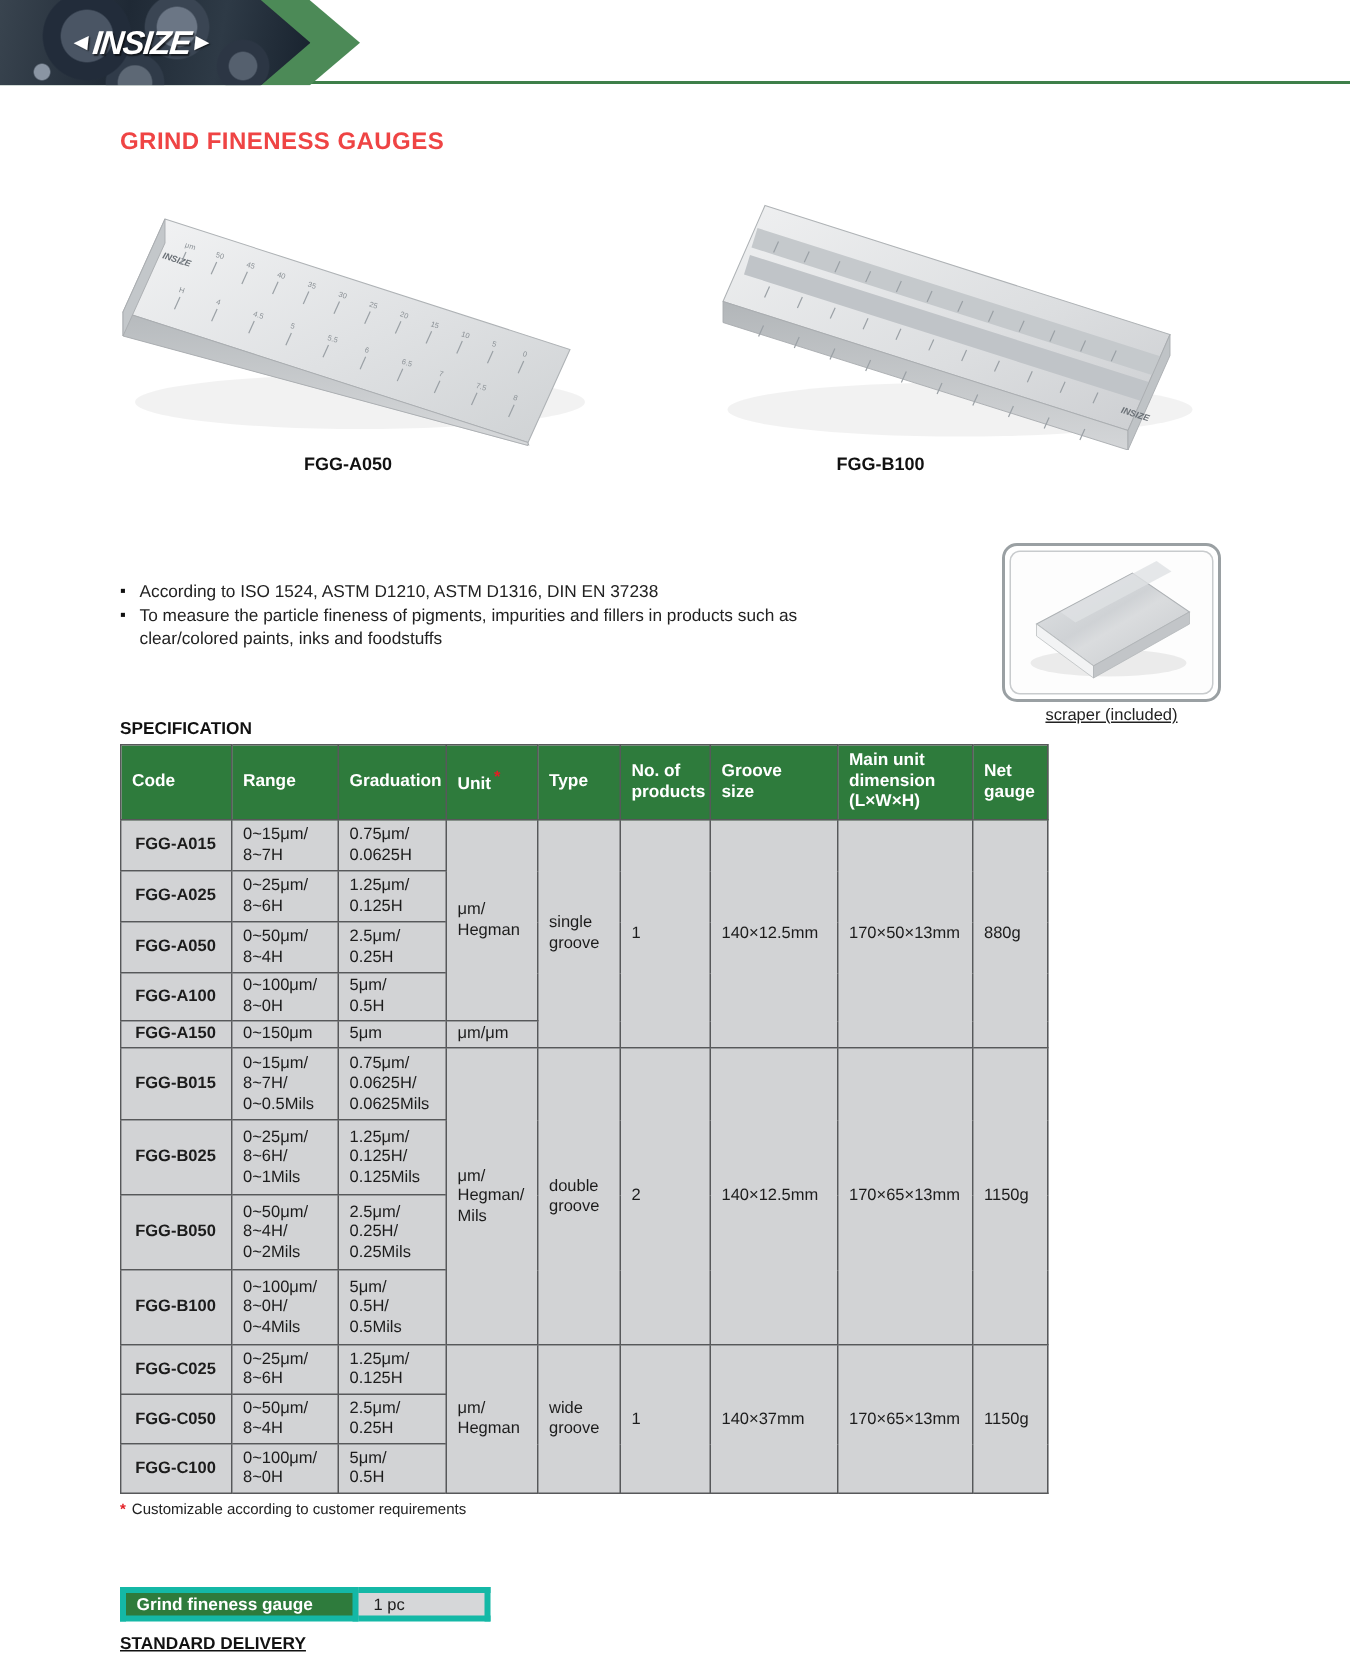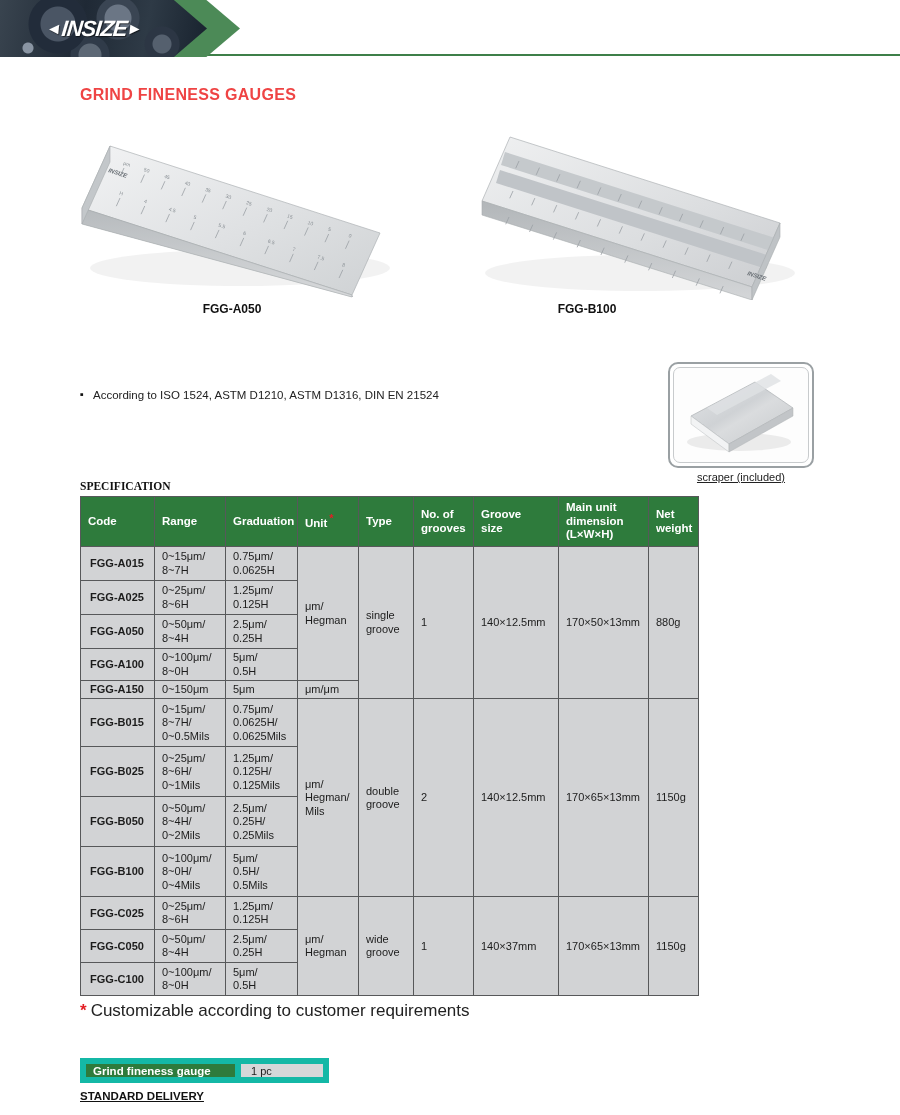--- a/index.html
+++ b/index.html
@@ -66,26 +66,26 @@
     text-align:left; padding:4px 4px 4px 7px; height:50px; line-height:1.18; white-space:pre-line;
   }
   .spec-table td { background:#d2d3d5; padding:2px 3px 2px 7px; line-height:1.22; }
   .spec-table td.code { font-weight:bold; text-align:center; padding-left:2px; }
   .ml { white-space:pre-line; }
   .star { color:#e31e24; font-size:11px; vertical-align:super; margin-left:2px; }
   tr.h34 { height:34px;margin-top:48px; } tr.h32 { height:32px; } tr.h18 { height:18px; }
   tr.h48 { height:48px; } tr.h50 { height:50px; } tr.h33 { height:33px; }
 
   
-  .footnote { position:absolute; top:1001px; left:80px; font-size:17px; color:#222; }
+  .footnote { position:absolute; top:1001px; left:80px; font-size:10px; color:#222; }
   .footnote .fstar { color:#e31e24; font-weight:bold; margin-right:4px; }
 
   
   .delivery-table { position:absolute; top:1058px; left:80px; border-collapse:collapse; table-layout:fixed; width:231px; }
-  .delivery-table td { border:6px solid #14b8a6; height:19px; }
+  .delivery-table td { border:4px solid #14b8a6; height:19px; }
   .delivery-table td.item { width:155px; background:#2e7b3c; color:#fff; font-weight:bold; font-size:11.5px; padding-left:7px; }
   .delivery-table td.qty { width:88px; background:#d6d7d9; font-size:11px; padding-left:10px; color:#1c1c1c; }
 </style>
 </head>
 <body>
 
 <div class="header">
   <div class="header-line"></div>
   <div class="chevron"></div>
   <div class="photo"></div>
@@ -228,21 +228,22 @@
         <line x1="176.79999999999998" y1="138.05" x2="173.51999999999998" y2="145.33" stroke="#9aa0a5" stroke-width="0.8"></line>
         <line x1="200.59999999999997" y1="145.725" x2="197.31999999999996" y2="153.005" stroke="#9aa0a5" stroke-width="0.8"></line>
         <line x1="224.39999999999998" y1="153.4" x2="221.11999999999998" y2="160.68" stroke="#9aa0a5" stroke-width="0.8"></line>
         <line x1="248.2" y1="161.075" x2="244.92" y2="168.355" stroke="#9aa0a5" stroke-width="0.8"></line>
       </g>
     </svg>
 </div>
 <div class="gauge-label" style="top:302px; left:527px;">FGG-B100</div>
 
 <ul class="features">
-  <li>According to ISO 1524, ASTM D1210, ASTM D1316, DIN EN 21524</li>
+  <li>According to ISO 1524, ASTM D1210, ASTM D1316, DIN EN 37238</li>
+  <li>To measure the particle fineness of pigments, impurities and fillers in products such as clear/colored paints, inks and foodstuffs</li>
 </ul>
 
 <div class="scraper-box">
   <div class="scraper-inner">
     <svg width="128" height="90" viewBox="0 0 128 90">
       <defs>
         <linearGradient id="scrTop" x1="0" y1="0" x2="1" y2="1">
           <stop offset="0" stop-color="#e3e5e7"></stop>
             <stop offset="0.45" stop-color="#cfd2d5"></stop>
             <stop offset="0.55" stop-color="#dadcde"></stop>
@@ -252,21 +253,21 @@
       <ellipse cx="62" cy="72" rx="52" ry="9" fill="#000" opacity="0.07"></ellipse>
       <polygon points="14,46 78,12 116,38 52,74" fill="url(#scrTop)" stroke="#aeb2b5" stroke-width="0.7"></polygon>
       <polygon points="30,38 94,4 104,11 40,45" fill="#dfe1e3" opacity="0.8"></polygon>
       <polygon points="14,46 52,74 52,82 14,54" fill="#f2f3f4" stroke="#b8bcbe" stroke-width="0.5"></polygon>
       <polygon points="52,74 116,38 116,46 52,82" fill="#c2c5c8" stroke="#b0b4b7" stroke-width="0.5"></polygon>
     </svg>
   </div>
 </div>
 <div class="scraper-caption">scraper (included)</div>
 
-<div class="section-heading" style="top:480px;font-family:Liberation Serif, serif;">SPECIFICATION</div>
+<div class="section-heading" style="top:480px;">SPECIFICATION</div>
 
 <table class="spec-table">
   <colgroup>
     <col style="width:74px">
       <col style="width:71px">
       <col style="width:72px">
       <col style="width:61px">
       <col style="width:55px">
     <col style="width:60px">
       <col style="width:85px">
@@ -274,28 +275,28 @@
       <col style="width:50px">
   </colgroup>
   <tbody>
       <tr>
     <th>Code</th>
     <th>Range</th>
     <th>Graduation</th>
     <th><span>Unit</span><span class="star">*</span></th>
     <th>Type</th>
     <th>No. of
-grooves</th>
+products</th>
     <th>Groove
 size</th>
     <th>Main unit
 dimension
 (L×W×H)</th>
     <th>Net
-weight</th>
+gauge</th>
   </tr>
 
   <tr class="h34">
     <td class="code">FGG-A015</td>
     <td class="ml">0~15μm/
 8~7H</td>
     <td class="ml">0.75μm/
 0.0625H</td>
     <td class="ml" rowspan="4">μm/
 Hegman</td>

